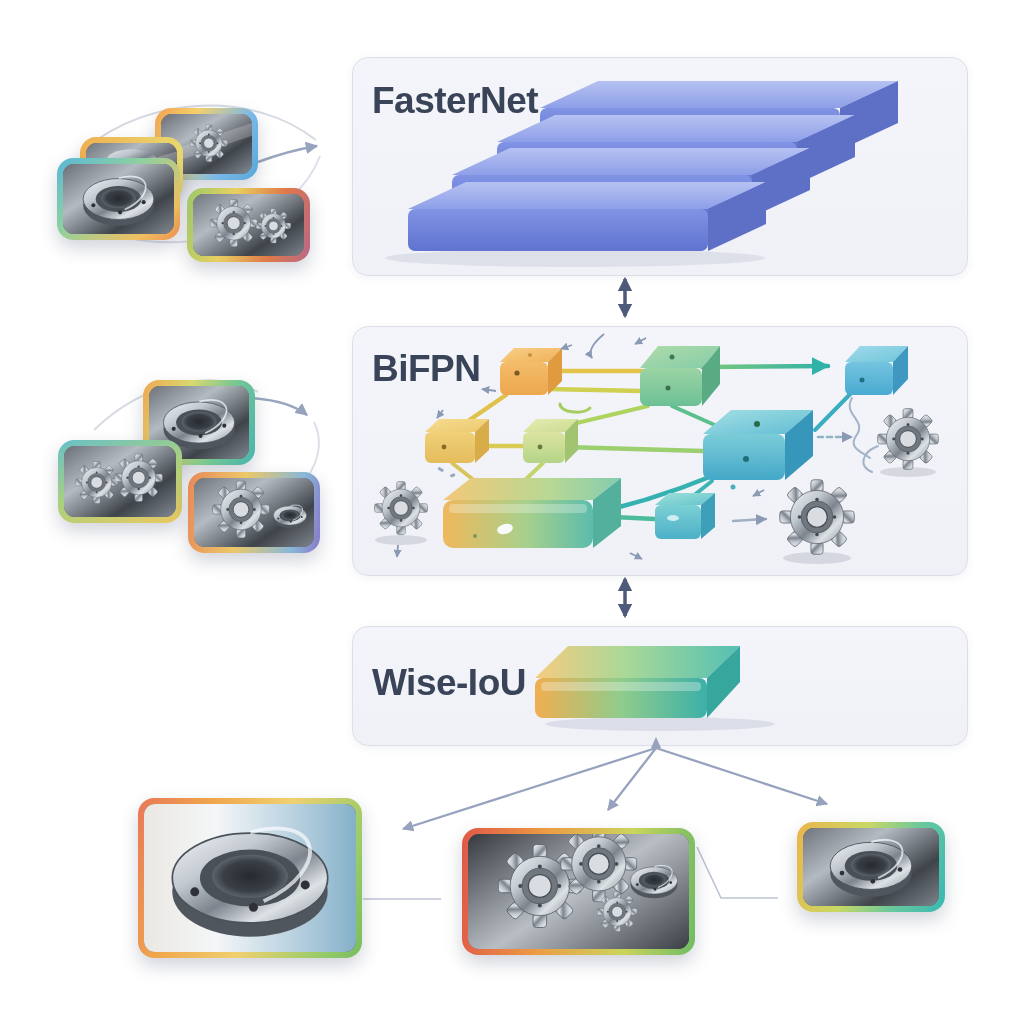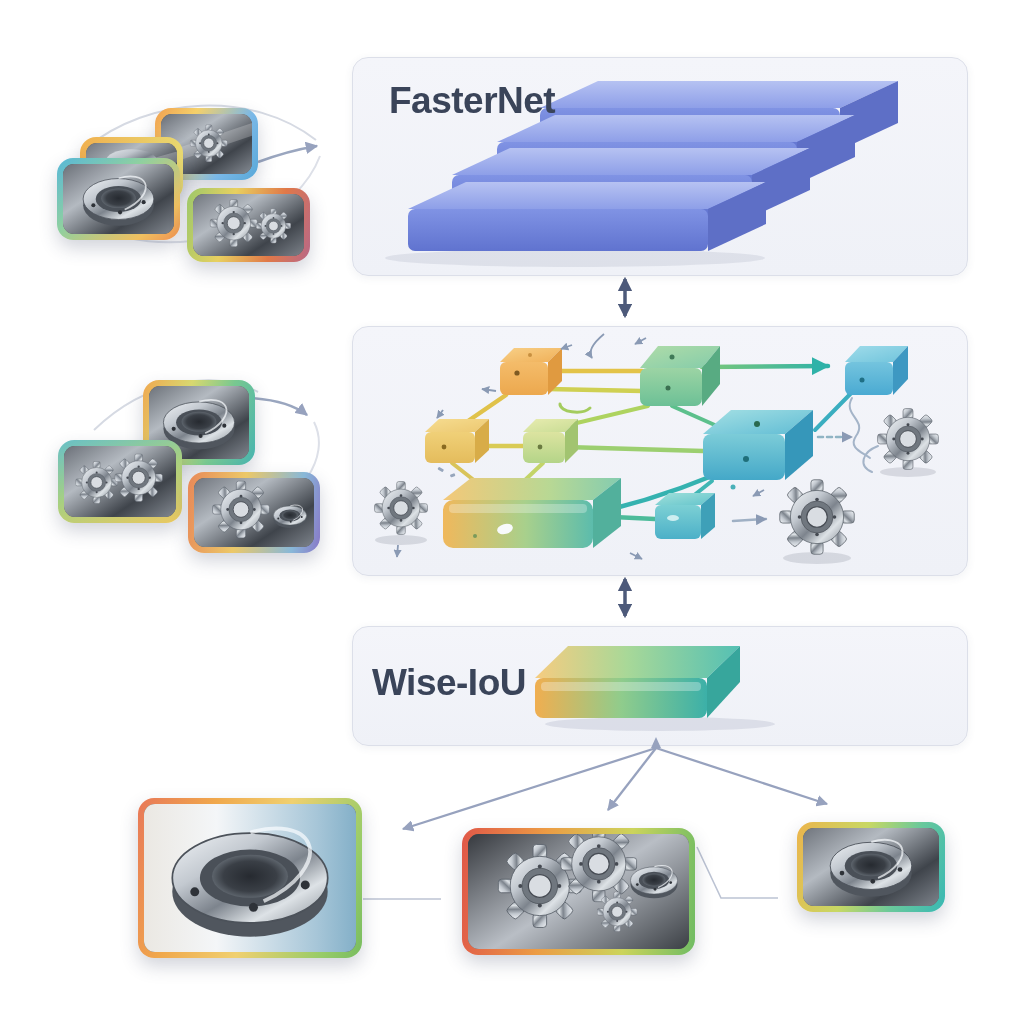--- a/index.html
+++ b/index.html
@@ -360,21 +360,22 @@
       <path d="M 320,156 C 298,214 215,256 128,238" stroke="#dde0e8" stroke-width="2"></path>
       <path d="M 258,162 C 285,152 305,148 317,146" stroke="#9aa6bf" stroke-width="2.5" marker-end="url(#mk-light)"></path>
     </g>
     <g fill="none">
       <path d="M 94,430 C 148,378 216,370 258,392" stroke="#d6dae3" stroke-width="2"></path>
       <path d="M 314,422 C 332,458 298,502 254,520" stroke="#dde0e8" stroke-width="2"></path>
       <path d="M 252,398 C 280,400 297,407 307,415" stroke="#9aa6bf" stroke-width="2.5" marker-end="url(#mk-light)"></path>
     </g>
   </svg>
 
-  <div class="title" style="left:389px;top:80px;">FasterNet</div>
+  <div class="title" style="left:372px;top:80px;">FasterNet</div>
+  <div class="title" style="left:372px;top:348px;">BiFPN</div>
   <div class="title" style="left:372px;top:646px;margin-top:16px;">Wise-IoU</div>
 
   <div class="photo" style="left:155px;top:108px;width:103px;height:72px;z-index:3;
        background:linear-gradient(120deg,#f0a050,#f5d06a 30%,#7ab8e8 70%,#58a8d8);">
     <div class="photo-in">
         <svg class="ph" viewBox="0 0 120 80" preserveAspectRatio="xMidYMid slice">
       <rect width="120" height="80" fill="url(#g-photo-gray)"></rect>
       <path d="M-8,64 L128,18" stroke="rgba(255,255,255,0.22)" stroke-width="16"></path>
       <use href="#sym-gear" x="38" y="14" width="50" height="50"></use>
         </svg>

